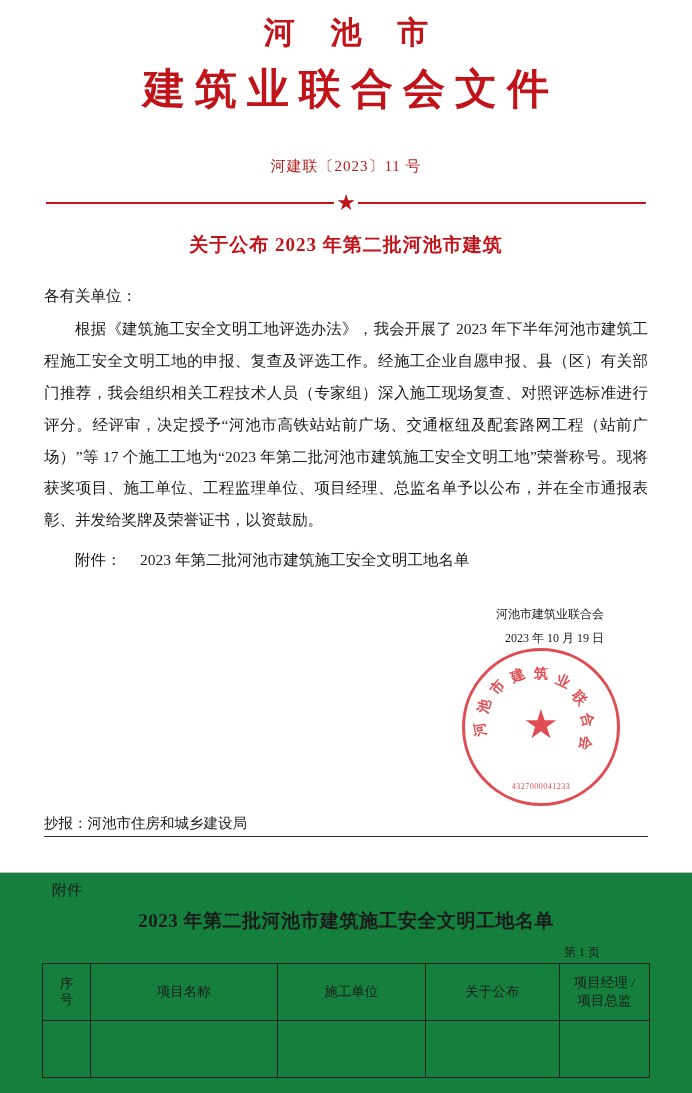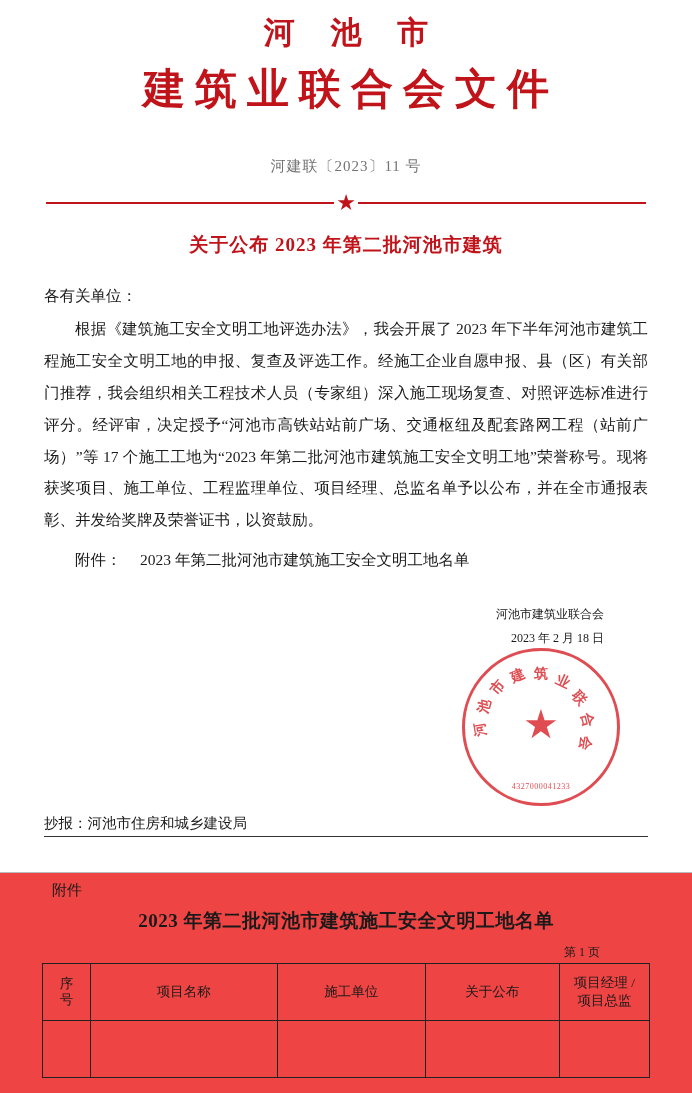--- a/index.html
+++ b/index.html
@@ -44,21 +44,21 @@
     line-height: 1.35;
     text-indent: 10px;
     margin-top: 8px;
     font-family: "Liberation Serif", "DejaVu Serif", serif;
   }
   .doc-number {
     text-align: center;
     font-size: 15px;
     margin-top: 40px;
     letter-spacing: 1px;
-    color: #737373;
+    color: #b91c1c;
   }
 
   
   .red-rule {
     position: relative;
     margin: 18px 46px 0 46px;
     height: 18px;
   }
   .red-rule .bar-left,
   .red-rule .bar-right {
@@ -184,21 +184,21 @@
   .copy-row .txt { position: relative; background: transparent; }
 
   
   .attach-page {
     position: absolute;
     left: 0;
     right: 0;
     top: 872px;
     bottom: 0;
     border-top: 1px solid #bbb;
-    background: #ef4444;
+    background: #15803d;
     padding: 8px 26px 0 26px;
     box-sizing: border-box;
   }
   .attach-label {
     font-size: 15px;
     margin-left: 26px;
   }
   .attach-title {
     text-align: center;
     font-size: 19px;
@@ -262,21 +262,21 @@
   <div class="body-wrap">
     <p class="salutation">各有关单位：</p>
     <p class="para">根据《建筑施工安全文明工地评选办法》，我会开展了 2023 年下半年河池市建筑工程施工安全文明工地的申报、复查及评选工作。经施工企业自愿申报、县（区）有关部门推荐，我会组织相关工程技术人员（专家组）深入施工现场复查、对照评选标准进行评分。经评审，决定授予“河池市高铁站站前广场、交通枢纽及配套路网工程（站前广场）”等 17 个施工工地为“2023 年第二批河池市建筑施工安全文明工地”荣誉称号。现将获奖项目、施工单位、工程监理单位、项目经理、总监名单予以公布，并在全市通报表彰、并发给奖牌及荣誉证书，以资鼓励。</p>
     <p class="attach-line">
       <span>附件：</span><span class="gap"></span><span>2023 年第二批河池市建筑施工安全文明工地名单</span>
     </p>
   </div>
 
   <div class="sign-block">
     <div>河池市建筑业联合会</div>
-    <div>2023 年 2 月 18 日</div>
+    <div>2023 年 10 月 19 日</div>
   </div>
 
   <div class="seal">
     <div class="seal-star">★</div>
     <div class="seal-top-text" id="sealArc">
         <span style="transform: rotate(-100deg);">河</span>
         <span style="transform: rotate(-75deg);">池</span>
         <span style="transform: rotate(-50deg);">市</span>
         <span style="transform: rotate(-25deg);">建</span>
         <span style="transform: rotate(0deg);">筑</span>

